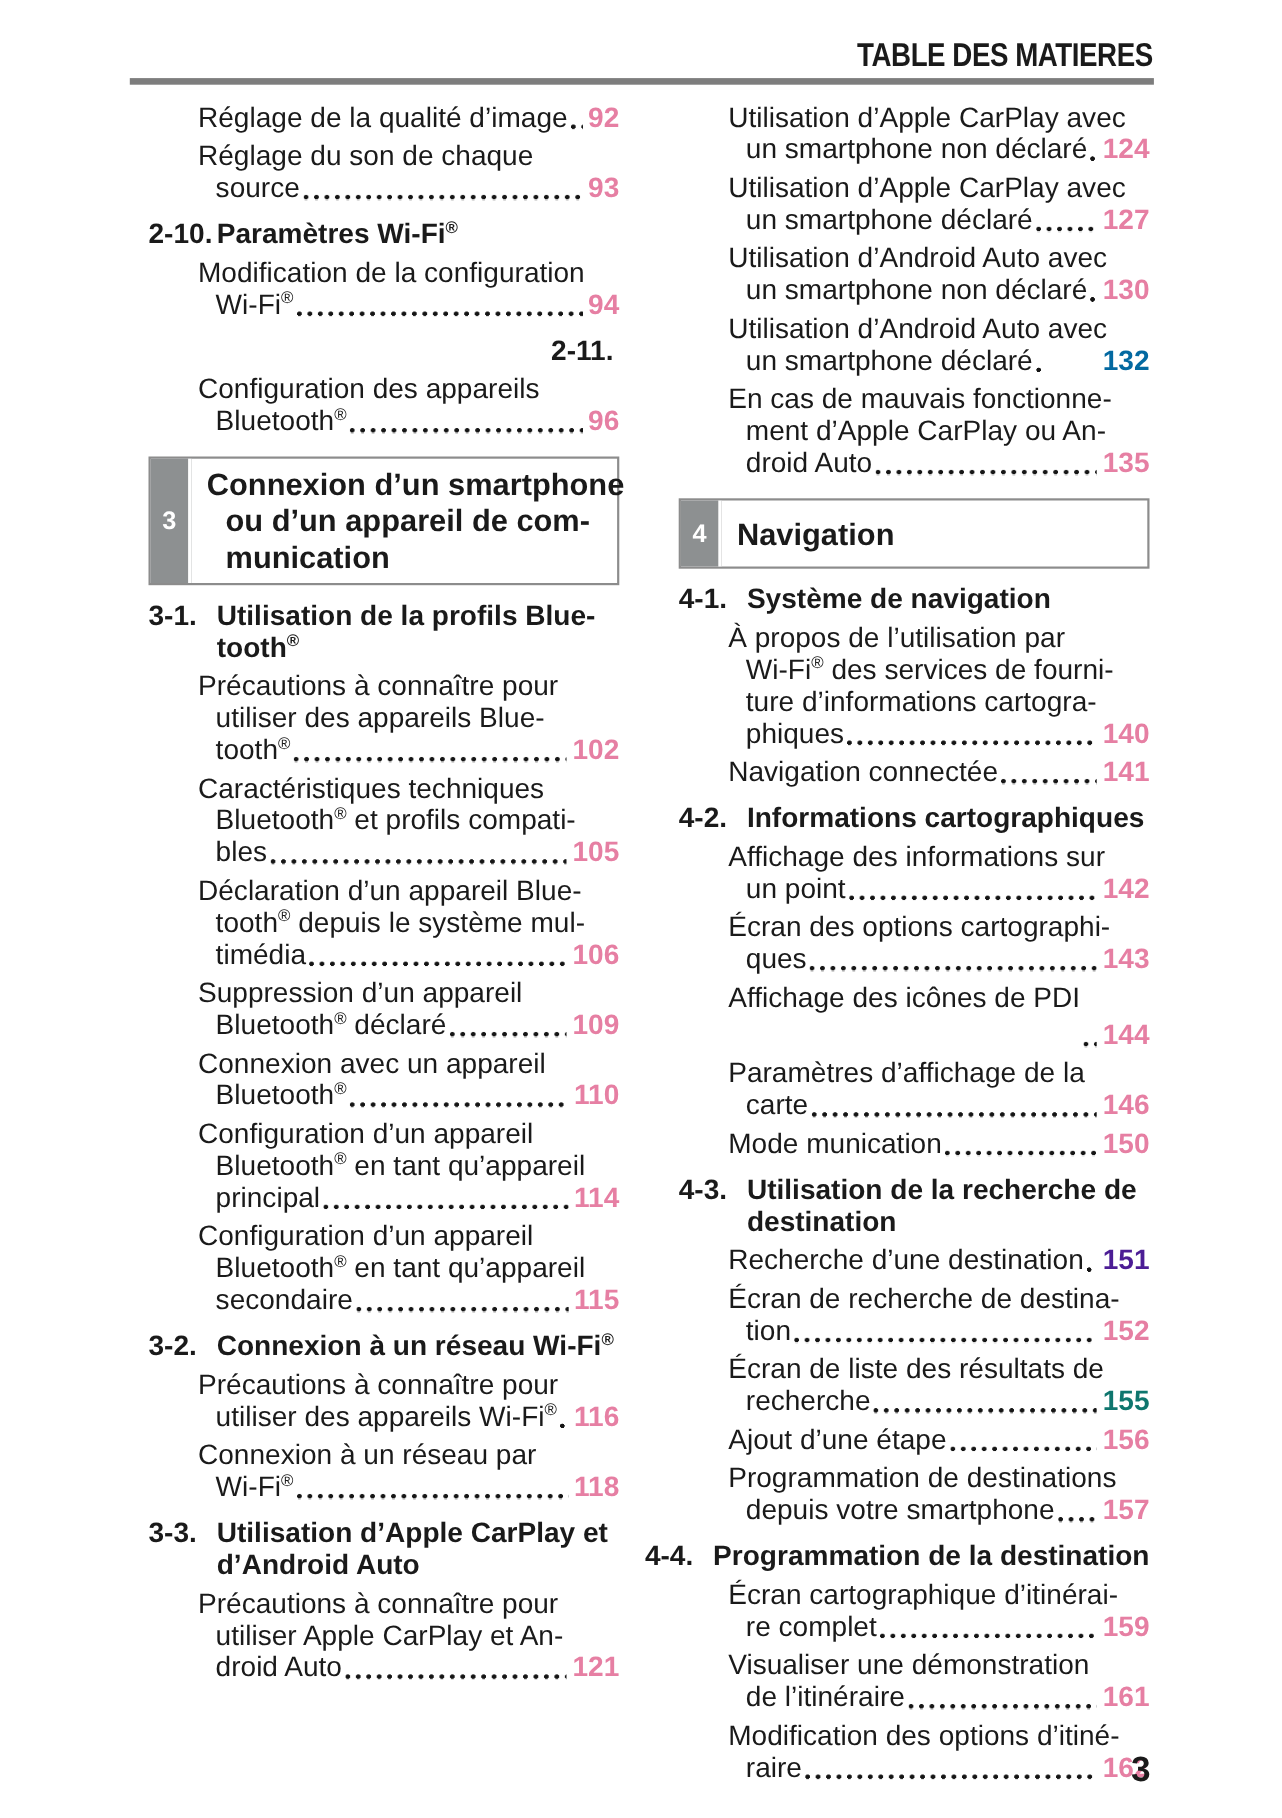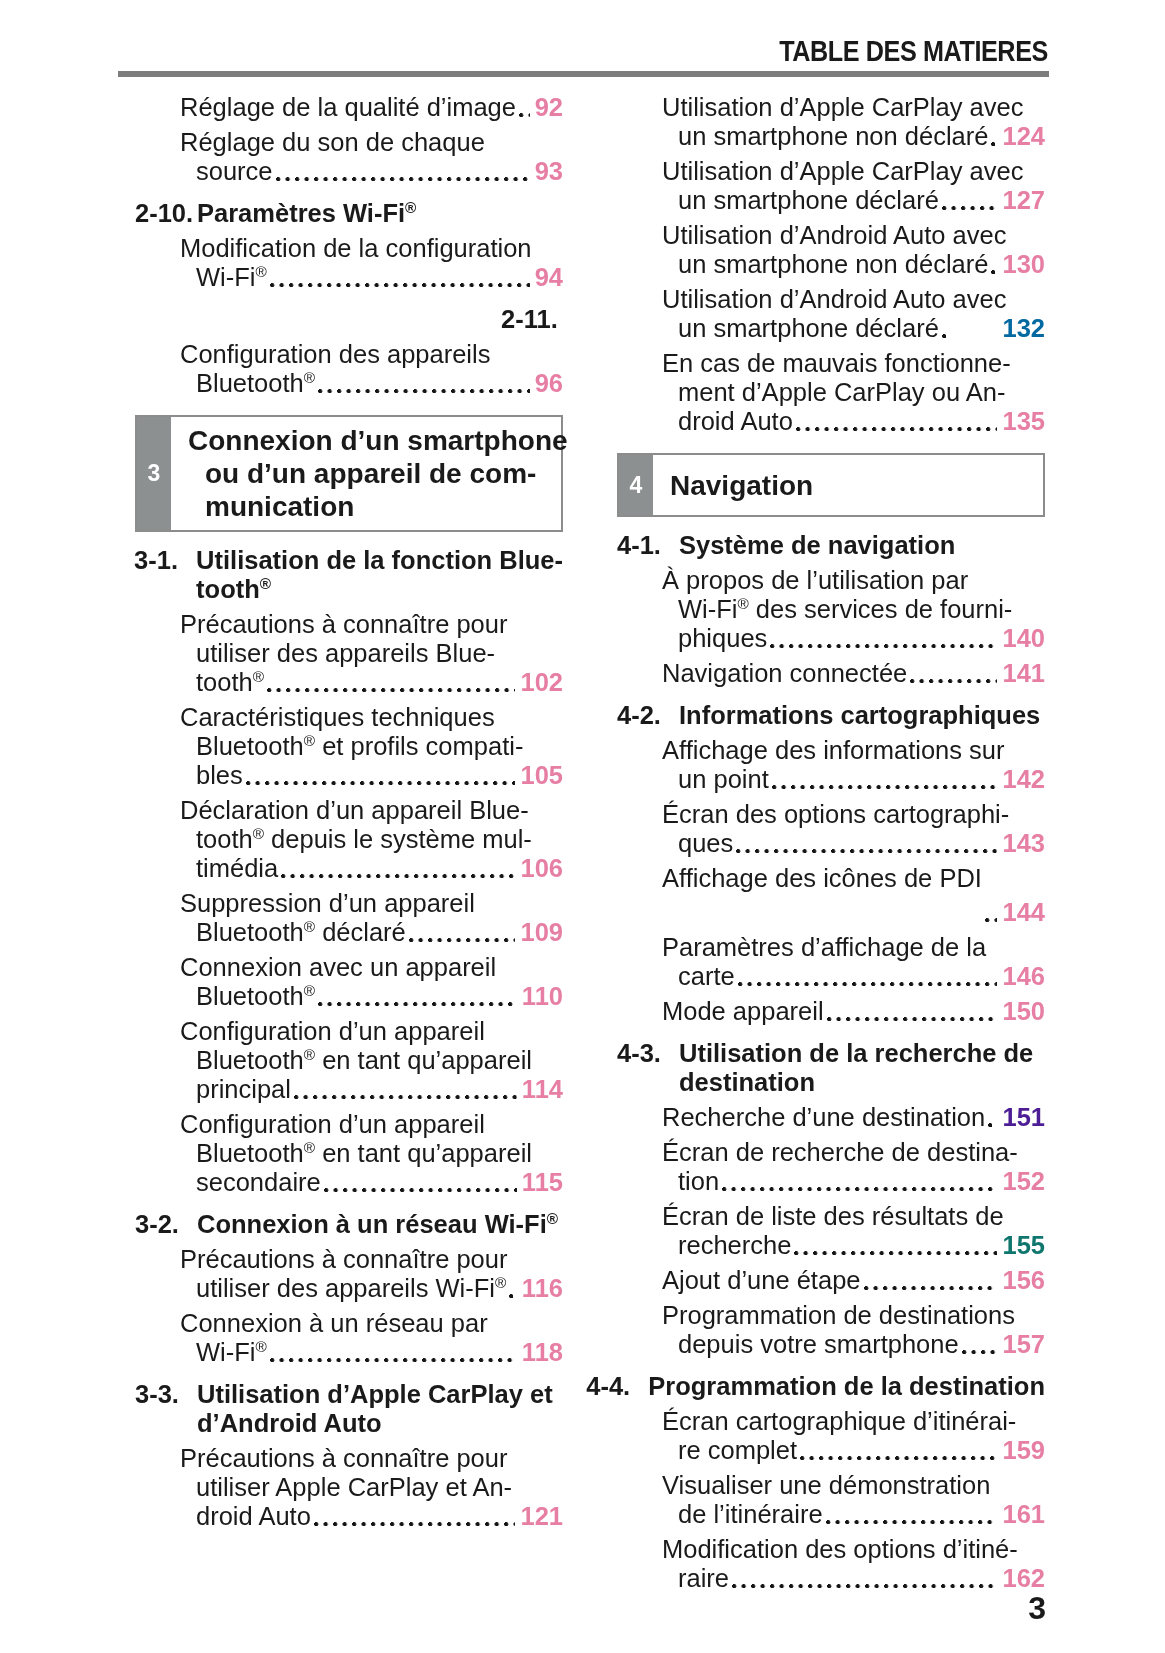--- a/index.html
+++ b/index.html
@@ -105,21 +105,21 @@
         <div class="chapter-tab" style="background: rgb(141, 144, 145);">3</div>
         <div class="chapter-title">
           <div class="cline">Connexion d’un smartphone</div>
           <div class="cline cont">ou d’un appareil de com-</div>
           <div class="cline cont">munication</div>
         </div>
       </div>
       <div class="section">
         <span class="num">3-1.</span>
         <div class="stitle">
-          <div class="line">Utilisation de la fonction Blue-</div>
+          <div class="line">Utilisation de la profils Blue-</div>
           <div class="line">tooth<sup>®</sup></div>
         </div>
       </div>
       <div class="entry">
         <div class="line">Précautions à connaître pour</div>
         <div class="line cont">utiliser des appareils Blue-</div>
         <div class="lline cont">
           <span class="txt">tooth<sup>®</sup></span>
           <span class="dots"></span>
           <span class="pagenum" style="color: rgb(230, 127, 163);">102</span>
@@ -266,20 +266,21 @@
       </div>
       <div class="section">
         <span class="num">4-1.</span>
         <div class="stitle">
           <div class="line">Système de navigation</div>
         </div>
       </div>
       <div class="entry">
         <div class="line">À propos de l’utilisation par</div>
         <div class="line cont">Wi-Fi<sup>®</sup> des services de fourni-</div>
+        <div class="line cont">ture d’informations cartogra-</div>
         <div class="lline cont">
           <span class="txt">phiques</span>
           <span class="dots"></span>
           <span class="pagenum" style="color: rgb(230, 127, 163);">140</span>
         </div>
       </div>
       <div class="entry">
         <div class="lline">
           <span class="txt">Navigation connectée</span>
           <span class="dots"></span>
@@ -318,21 +319,21 @@
       <div class="entry">
         <div class="line">Paramètres d’affichage de la</div>
         <div class="lline cont">
           <span class="txt">carte</span>
           <span class="dots"></span>
           <span class="pagenum" style="color: rgb(230, 127, 163);">146</span>
         </div>
       </div>
       <div class="entry">
         <div class="lline">
-          <span class="txt">Mode appareil</span>
+          <span class="txt">Mode munication</span>
           <span class="dots"></span>
           <span class="pagenum" style="color: rgb(230, 127, 163);">150</span>
         </div>
       </div>
       <div class="section">
         <span class="num">4-3.</span>
         <div class="stitle">
           <div class="line">Utilisation de la recherche de</div>
           <div class="line">destination</div>
         </div>

